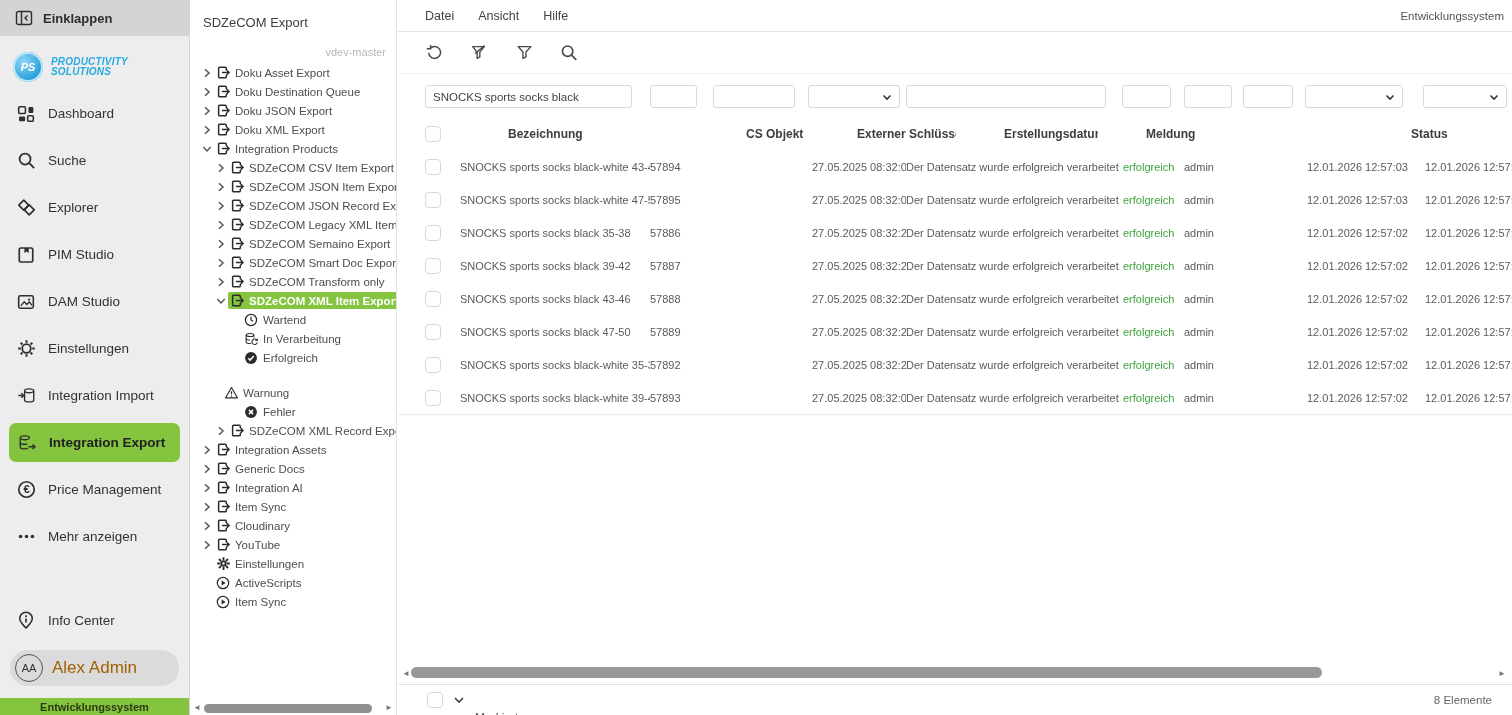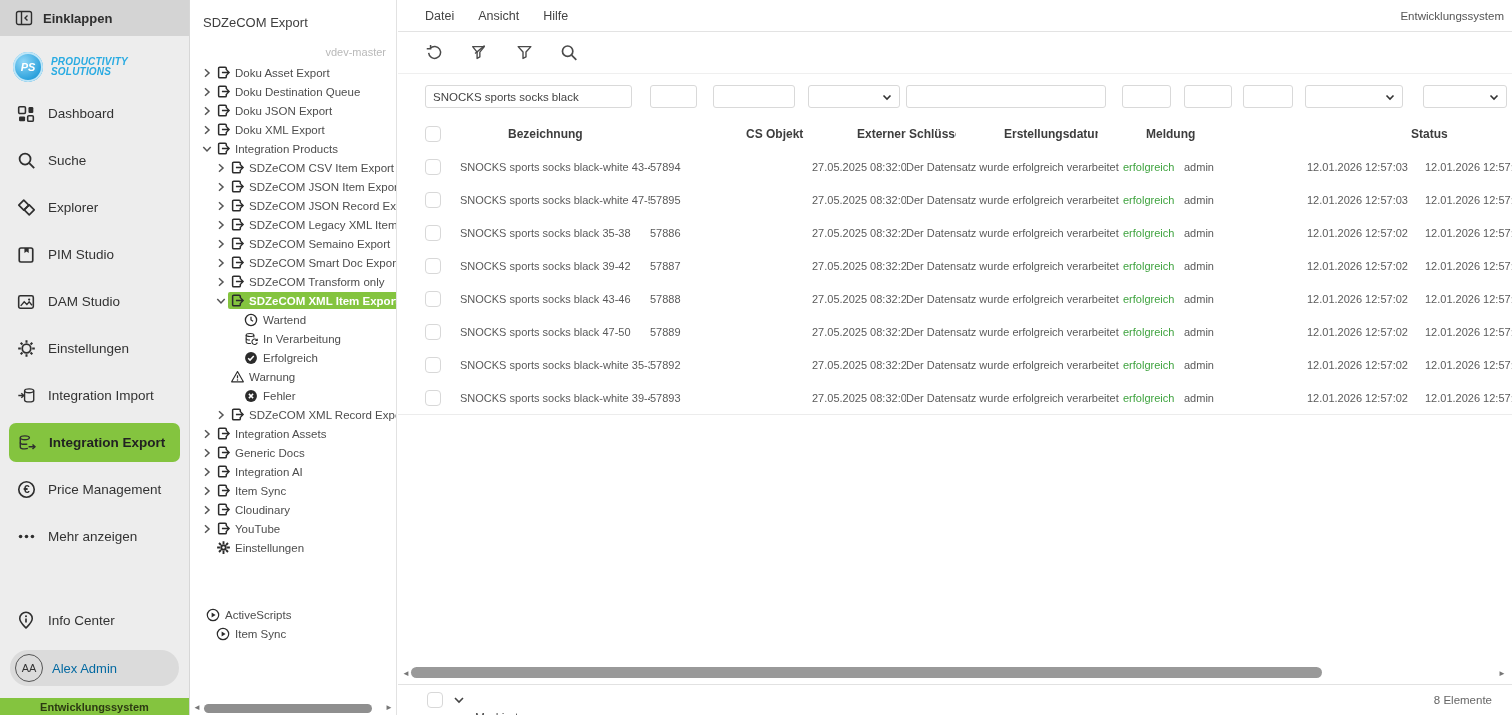--- a/index.html
+++ b/index.html
@@ -13,21 +13,21 @@
   .logo-row { display:flex; align-items:center; gap:8px; padding:16px 0 8px 13px; flex:none; }
   .ps-circle { width:30px; height:30px; border-radius:50%; background:radial-gradient(circle at 35% 32%, #8ed6f7, #1e9ad8 75%); box-shadow:0 0 0 2px #bfe6f8 inset; display:flex; align-items:center; justify-content:center; color:#fff; font-style:italic; font-weight:bold; font-size:11px; flex:none;text-align:right; }
   .logo-text { color:#29abe2; font-size:10px; font-weight:bold; font-style:italic; line-height:1.05; letter-spacing:.2px; }
   .side-items { display:flex; flex-direction:column; flex:none; }
   .side-item { height:47px; display:flex; align-items:center; gap:12px; padding-left:16px; color:#333; font-size:13.5px; cursor:pointer; }
   .side-item .sicon { width:20px; height:20px; display:flex; align-items:center; justify-content:center; color:#2f2f2f; flex:none; }
   .side-item.active { background:#84c43f; border-radius:7px; margin:4px 9px; height:39px; padding-left:8px; font-weight:bold; color:#222; }
   .side-foot { margin-top:auto; flex:none; }
   .user-pill { margin:6px 10px 12px 10px; height:36px; background:#dbdbdb; border-radius:18px; display:flex; align-items:center; gap:9px; padding-left:5px; }
   .avatar { width:28px; height:28px; border-radius:50%; border:1.5px solid #555; color:#333; display:flex; align-items:center; justify-content:center; font-size:11px; flex:none; }
-  .user-name { font-size:13px; color:#0369a1; }
+  .user-name { font-size:17px; color:#a16207; }
   .env-bar { height:17px; background:#84c43f; display:flex; align-items:center; justify-content:center; font-size:11px; font-weight:bold; color:#2c3a12; flex:none; }
 
   
   .treepanel { position:absolute; left:189px; top:0; bottom:0; width:208px; background:#fff; border-left:1px solid #d7d7d7; border-right:1px solid #e2e2e2; display:flex; flex-direction:column; overflow:hidden; }
   .tree-title { padding:15px 14px 0 13px; font-size:13px; color:#3e3e3e; flex:none; }
   .tree-version { margin-top:16px; padding-right:10px; text-align:right; font-size:11px; color:#b9b9b9; flex:none; }
   .tree-list { margin-top:5px; flex:1; overflow:hidden; }
   .titem { height:19px; display:flex; align-items:center; font-size:11.5px; color:#4d4d4d; white-space:nowrap; cursor:pointer; }
   .titem .exp { width:14px; height:14px; display:flex; align-items:center; justify-content:center; color:#555; flex:none; }
   .titem .ticon { width:16px; height:15px; display:flex; align-items:center; justify-content:center; color:#2b2b2b; flex:none; margin-right:4px; }
@@ -493,21 +493,21 @@
           <span class="hl">
             <span class="ticon">
               <svg width="14" height="14" viewBox="0 0 16 16">
                 <circle cx="8" cy="8" r="6.8" fill="currentColor"></circle>
                 <path d="M4.8 8.3l2.1 2.1 4.3-4.6" fill="none" stroke="#fff" stroke-width="1.7"></path>
               </svg>
             </span>
             <span class="tlabel">Erfolgreich</span>
           </span>
         </div>
-        <div class="titem" style="padding-left: 24px;">
+        <div class="titem" style="padding-left: 18px; margin-top: 16px;">
           <span class="exp"></span>
           <span class="hl">
             <span class="ticon">
               <svg width="15" height="14" viewBox="0 0 16 16">
                 <path d="M8 1.8l6.7 11.7H1.3z" fill="none" stroke="currentColor" stroke-width="1.3" stroke-linejoin="round"></path>
                 <path d="M8 6v3.5" stroke="currentColor" stroke-width="1.4"></path>
                 <circle cx="8" cy="11.3" r="0.85" fill="currentColor"></circle>
               </svg>
             </span>
             <span class="tlabel">Warnung</span>
@@ -652,21 +652,21 @@
                 <g stroke="currentColor" stroke-width="2">
                   <path d="M8 1.2v3M8 11.8v3M1.2 8h3M11.8 8h3M3.2 3.2l2.1 2.1M10.7 10.7l2.1 2.1M12.8 3.2l-2.1 2.1M5.3 10.7l-2.1 2.1"></path>
                 </g>
                 <circle cx="8" cy="8" r="3.4" fill="currentColor"></circle>
                 <circle cx="8" cy="8" r="1.3" fill="#fff"></circle>
               </svg>
             </span>
             <span class="tlabel">Einstellungen</span>
           </span>
         </div>
-        <div class="titem" style=" margin-top: 48px;">
+        <div class="titem" style="padding-left: 10px;">
           <span class="exp"></span>
           <span class="hl">
             <span class="ticon">
               <svg width="14" height="14" viewBox="0 0 16 16">
                 <circle cx="8" cy="8" r="6.5" fill="none" stroke="currentColor" stroke-width="1.4"></circle>
                 <path d="M6.4 5.1v5.8L11 8z" fill="currentColor"></path>
               </svg>
             </span>
             <span class="tlabel">ActiveScripts</span>
           </span>

